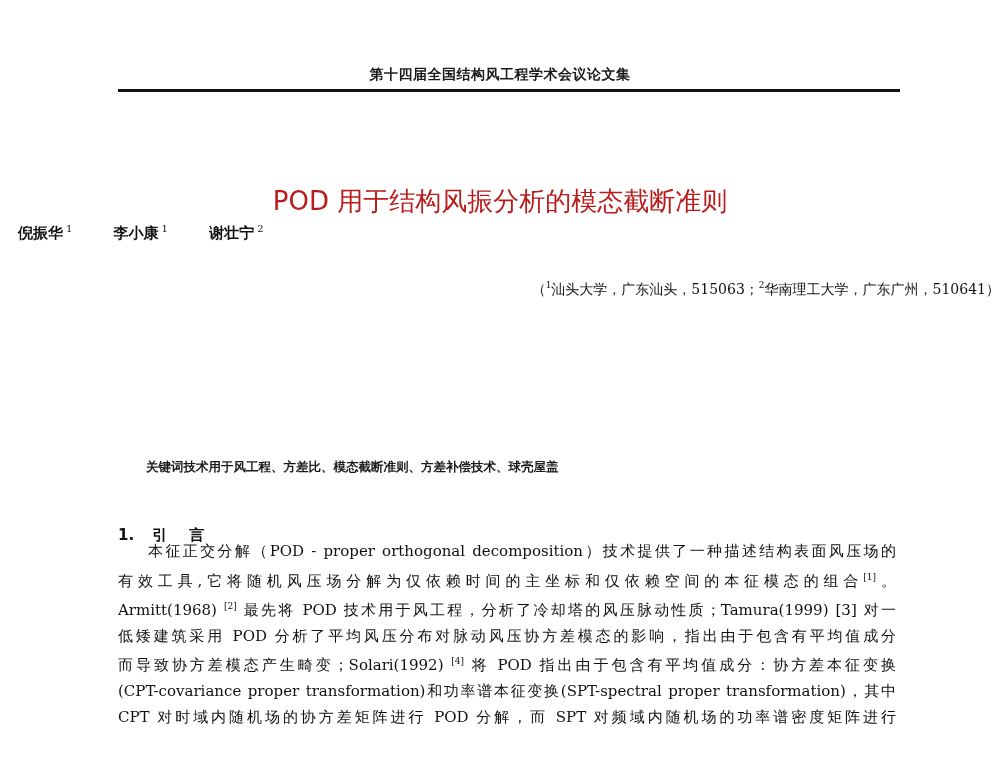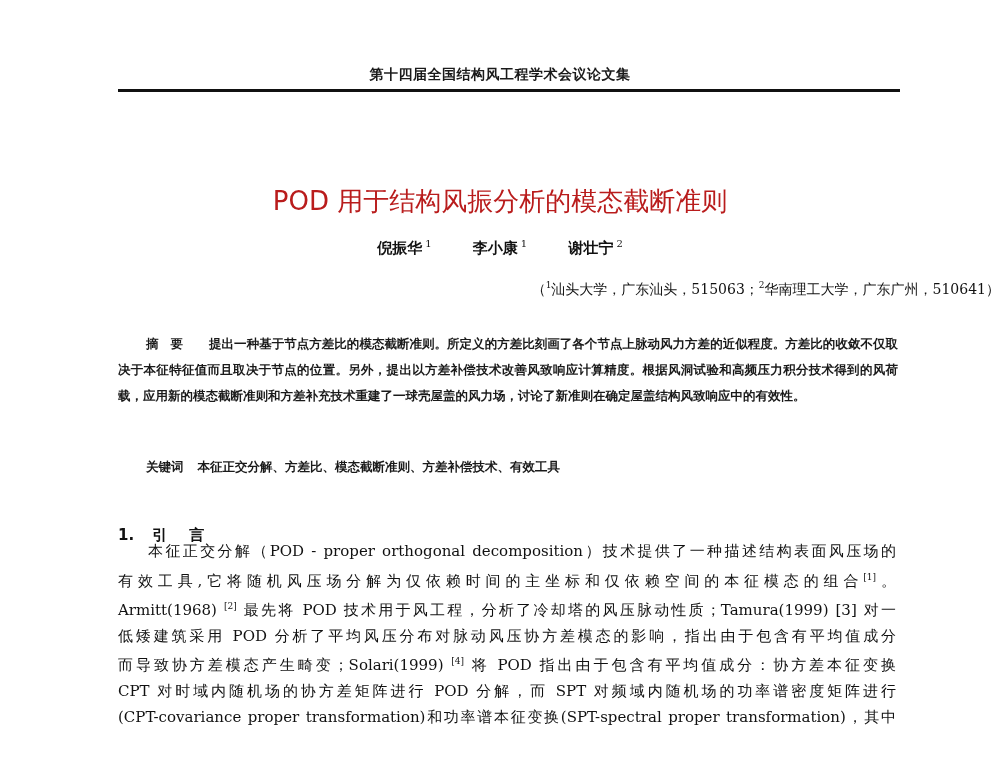--- a/index.html
+++ b/index.html
@@ -4,32 +4,32 @@
 <style>
   html, body { margin: 0; padding: 0; background: #ffffff; }
   body { width: 1000px; height: 760px; overflow: hidden; position: relative; color: #111; font-family: "DejaVu Serif", "Liberation Serif", serif; }
   .page { position: absolute; left: 0; top: 0; width: 1000px; height: 648px; padding-left: 25px; }
 
   .running-header { position: absolute; left: 0; width: 1000px; top: 66px; text-align: center; font-size: 14px; font-weight: bold; letter-spacing: 0.5px; color: #1a1a1a; }
   .header-rule { position: absolute; left: 118px; width: 782px; top: 89px; height: 3px; background: #111; }
 
   .title { position: absolute; left: 0; width: 1000px; top: 184px; text-align: center; font-family: "DejaVu Sans", "Liberation Sans", sans-serif; font-size: 26px; color: #b91c1c; }
 
-  .authors { position: absolute; left: 0; width: 1000px; top: 238px; text-align: center; font-size: 15px; font-weight: bold; }
+  .authors { position: absolute; left: 0; width: 1000px; top: 223px; font-size: 15px; font-weight: bold; }
   .author { display: inline-block; margin: 0 18px; }
   .author sup { font-size: 10px; font-weight: normal; margin-left: 3px; }
 
   .affiliations { position: absolute; left: 0; width: 1000px; top: 280px; text-align: right; font-size: 14px; }
   .affiliations sup { font-size: 9px; }
 
   .abstract { position: absolute; left: 118px; width: 780px; top: 331px; font-size: 12.5px; line-height: 26px; font-weight: bold; text-align: justify; color: #1a1a1a; }
   .abstract .label { font-weight: bold; margin-left: 28px; margin-right: 14px; letter-spacing: 12px; }
 
   .keywords { position: absolute; left: 146px; top: 459px; font-size: 12.5px; font-weight: bold; color: #1a1a1a; }
-  .keywords .label { margin-right: 14px; }
+  .keywords .label { }
 
   .section-heading { position: absolute; left: 118px; top: 526px; font-family: "DejaVu Sans", "Liberation Sans", sans-serif; font-size: 15px; font-weight: bold; }
   .section-heading .num { margin-right: 18px; }
   .section-heading .t1 { margin-right: 22px; }
 
   .body-text { position: absolute; left: 118px; width: 778px; top: 539px; font-size: 15px; line-height: 25.6px; text-align: justify; color: #111; }
   .body-text .line { display: block; white-space: nowrap; text-align: justify; text-align-last: justify; }
   .body-text .line.indent { padding-left: 30px; }
   .body-text sup { font-size: 9px; }
 </style>
@@ -46,35 +46,32 @@
   <div class="authors">
     <span class="author"><span>倪振华</span><sup>1</sup></span>
     <span class="author"><span>李小康</span><sup>1</sup></span>
     <span class="author"><span>谢壮宁</span><sup>2</sup></span>
   </div>
 
   <div class="affiliations">
     <span>（</span><sup>1</sup><span>汕头大学，广东汕头，515063；</span><sup>2</sup><span>华南理工大学，广东广州，510641）</span>
   </div>
 
-  <div class="abstract">
-    <span class="label">摘要</span><span>提出一种基于节点方差比的模态截断准则。所定义的方差比刻画了各个节点上脉动风力方差的近似程度。方差比的收敛不仅取决于本征特征值而且取决于节点的位置。另外，提出以方差补偿技术改善风致响应计算精度。根据风洞试验和高频压力积分技术得到的风荷载，应用新的模态截断准则和方差补充技术重建了一球壳屋盖的风力场，讨论了新准则在确定屋盖结构风致响应中的有效性。</span>
-  </div>
 
   <div class="keywords">
-    <span class="label">关键词</span><span>本征正交分解、方差比、模态截断准则、方差补偿技术、有效工具</span>
+    <span class="label">关键词</span><span>技术用于风工程、方差比、模态截断准则、方差补偿技术、球壳屋盖</span>
   </div>
 
   <div class="section-heading">
     <span class="num">1.</span><span class="t1">引</span><span>言</span>
   </div>
 
   <div class="body-text">
     <span class="line indent"><span>本征正交分解（POD - proper orthogonal decomposition）技术提供了一种描述结构表面风压场的</span></span>
     <span class="line"><span>有效工具,它将随机风压场分解为仅依赖时间的主坐标和仅依赖空间的本征模态的组合</span><sup>[1]</sup><span>。</span></span>
     <span class="line"><span>Armitt(1968)</span> <sup>[2]</sup><span> 最先将 POD 技术用于风工程，分析了冷却塔的风压脉动性质；Tamura(1999) [3] 对一</span></span>
     <span class="line"><span>低矮建筑采用 POD 分析了平均风压分布对脉动风压协方差模态的影响，指出由于包含有平均值成分</span></span>
-    <span class="line"><span>而导致协方差模态产生畸变；Solari(1999)</span> <sup>[4]</sup><span> 将 POD 指出由于包含有平均值成分：协方差本征变换</span></span>
+    <span class="line"><span>而导致协方差模态产生畸变；Solari(1992)</span> <sup>[4]</sup><span> 将 POD 指出由于包含有平均值成分：协方差本征变换</span></span>
+    <span class="line"><span>(CPT-covariance proper transformation)和功率谱本征变换(SPT-spectral proper transformation)，其中</span></span>
     <span class="line"><span>CPT 对时域内随机场的协方差矩阵进行 POD 分解，而 SPT 对频域内随机场的功率谱密度矩阵进行</span></span>
-    <span class="line"><span>(CPT-covariance proper transformation)和功率谱本征变换(SPT-spectral proper transformation)，其中</span></span>
   </div>
 
 </div>
 
 </body></html>

